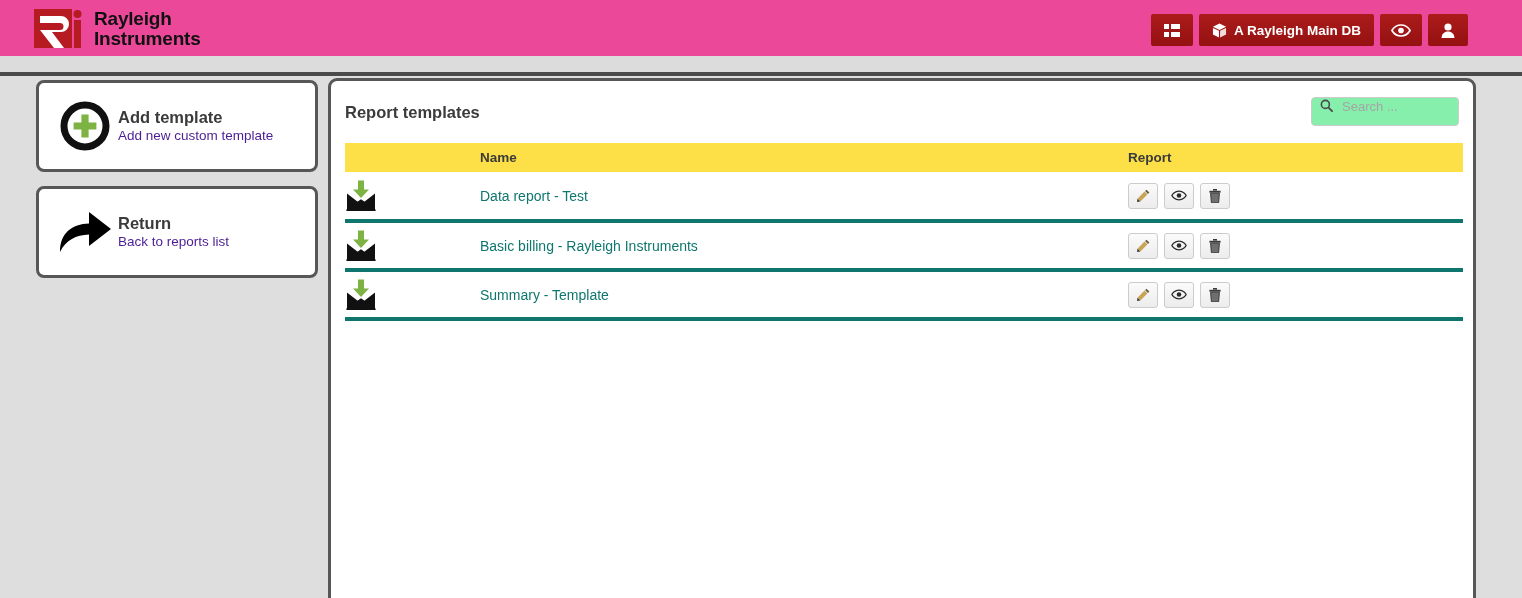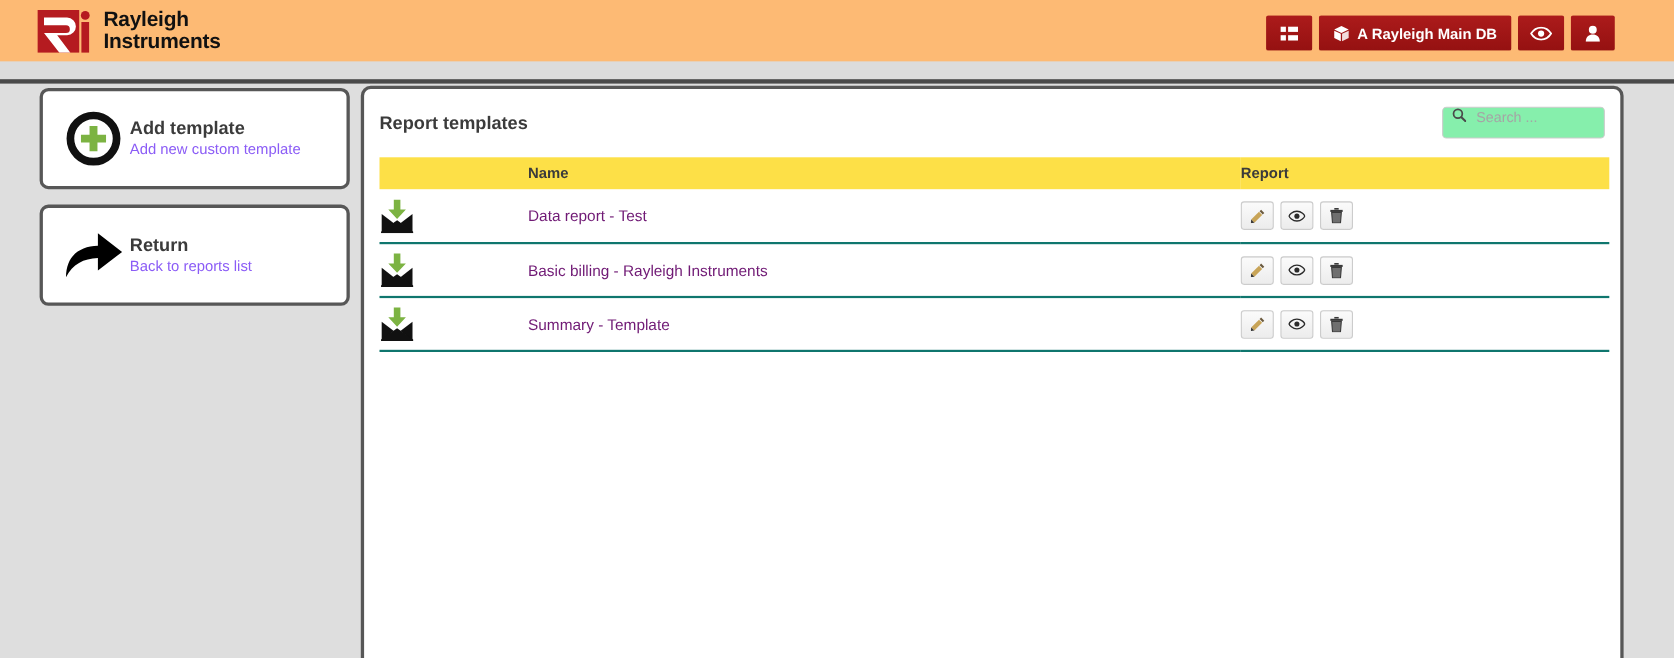--- a/index.html
+++ b/index.html
@@ -8,21 +8,21 @@
     width: 1522px; height: 598px;
     background: #dedede;
     font-family: "Liberation Sans", sans-serif;
     overflow: hidden;
   }
 
   
   .topbar {
     position: absolute; top: 0; left: 0;
     width: 1522px; height: 56px;
-    background: #fdba74;
+    background: #ec4899;
   }
   .logo-wrap {
     position: absolute; left: 34px; top: 9px;
     display: flex; align-items: center; gap: 10px;
   }
   .logo-mark {
     width: 50px; height: 39px;
     position: relative;
     flex: none;
   }
@@ -92,21 +92,21 @@
     gap: 2px;
   }
   .card.add .card-inner { height: 76px; }
   .card.ret .card-inner { height: 76px; }
   .card-icon { flex: none; width: 62px; display:flex; align-items:center; justify-content:center; }
   .card-txt { line-height: 1.25; }
   .card-title {
     font-size: 16.5px; font-weight: bold; color: #3b3b3b;
   }
   .card-sub {
-    font-size: 13.5px; color: #8b5cf6; margin-top: 1px;
+    font-size: 13.5px; color: #4c1d95; margin-top: 1px;
   }
 
   
   .panel {
     position: absolute;
     left: 328px; top: 78px;
     width: 1148px; height: 578px;
     background: #ffffff;
     border: 3px solid #575757;
     border-radius: 9px;
@@ -149,25 +149,25 @@
     font-size: 13.5px;
     font-weight: bold;
     color: #3b3b3b;
     text-align: left;
     padding: 0;
   }
   th.c-icon { width: 135px; }
   th.c-name { width: 648px; }
   th.c-manage { width: 335px; }
   table.tpl tbody td {
-    border-bottom: 2px solid #0f766e;
+    border-bottom: 4px solid #0f766e;
     height: 49px;
     padding: 0;
     font-size: 14px;
-    color: #701a75;
+    color: #0f766e;
     margin-top: 12px;
   }
   td.c-icon { text-align: left; padding-left: 8px; }
   .env-ic { display: inline-block; width: 32px; height: 31px; vertical-align: middle; }
 
   .mgr { display: flex; gap: 6px; }
   .abtn {
     width: 30px; height: 26px;
     border: 1px solid #cccccc;
     border-radius: 3px;

